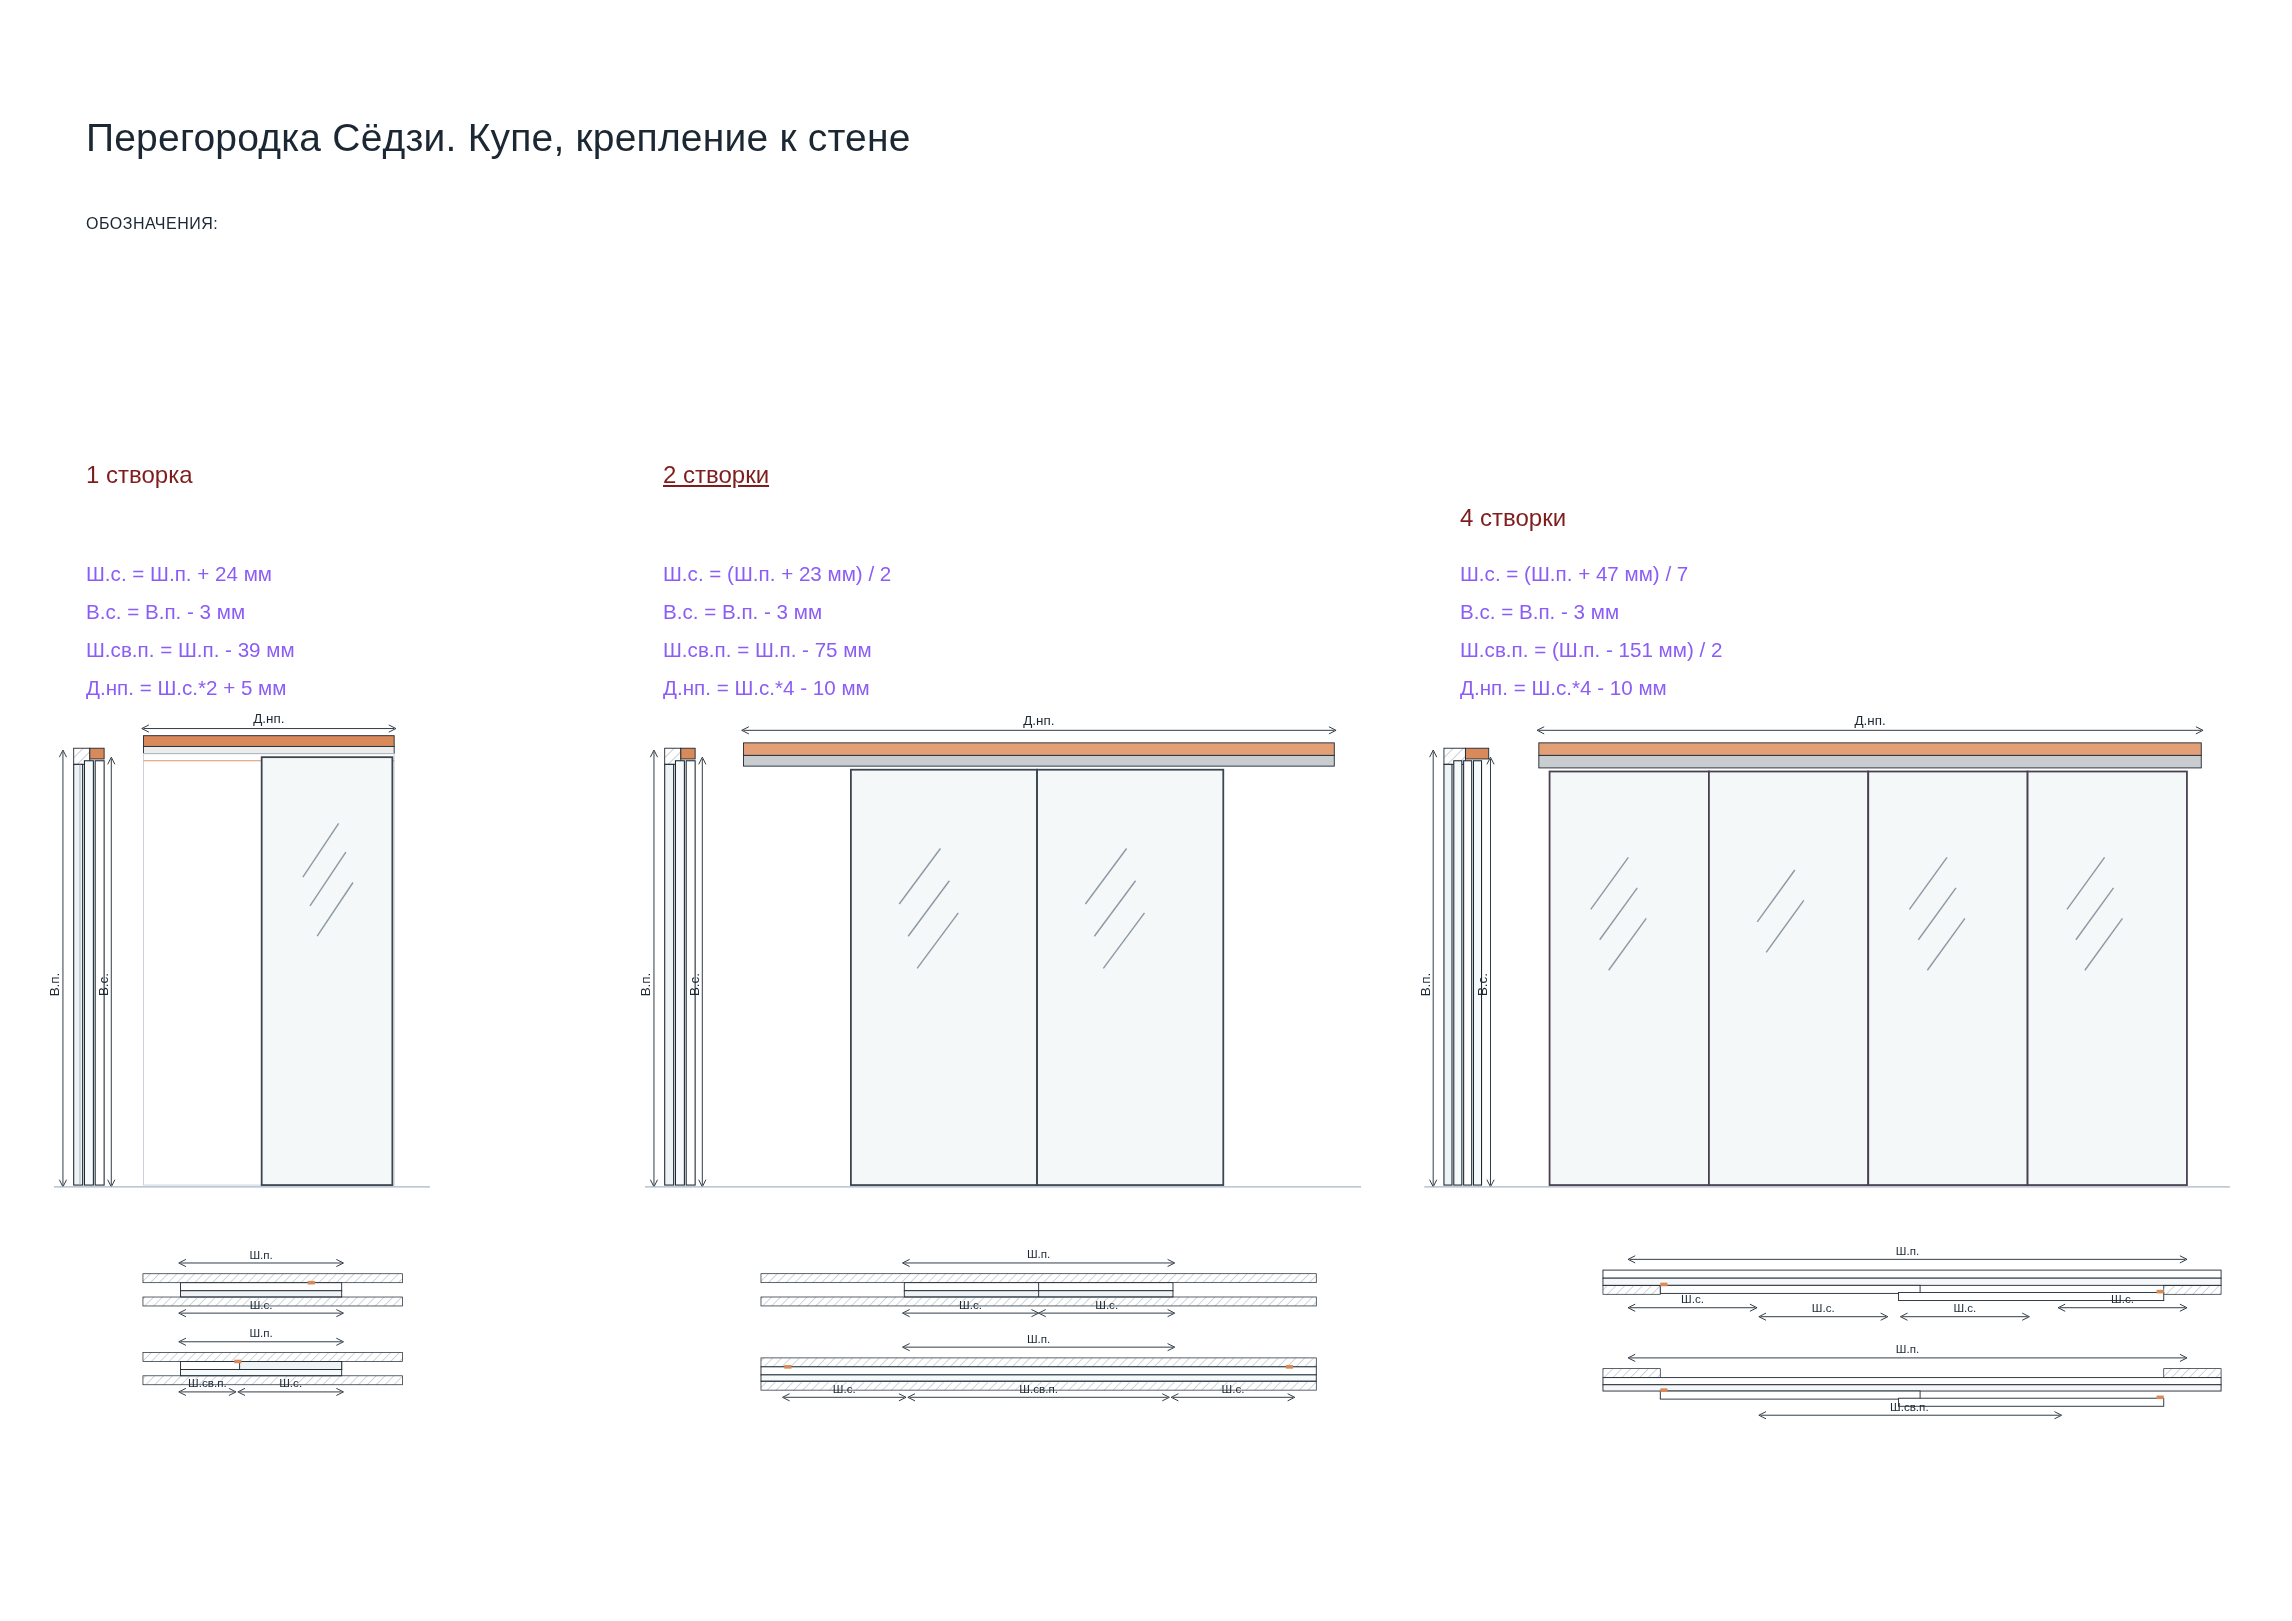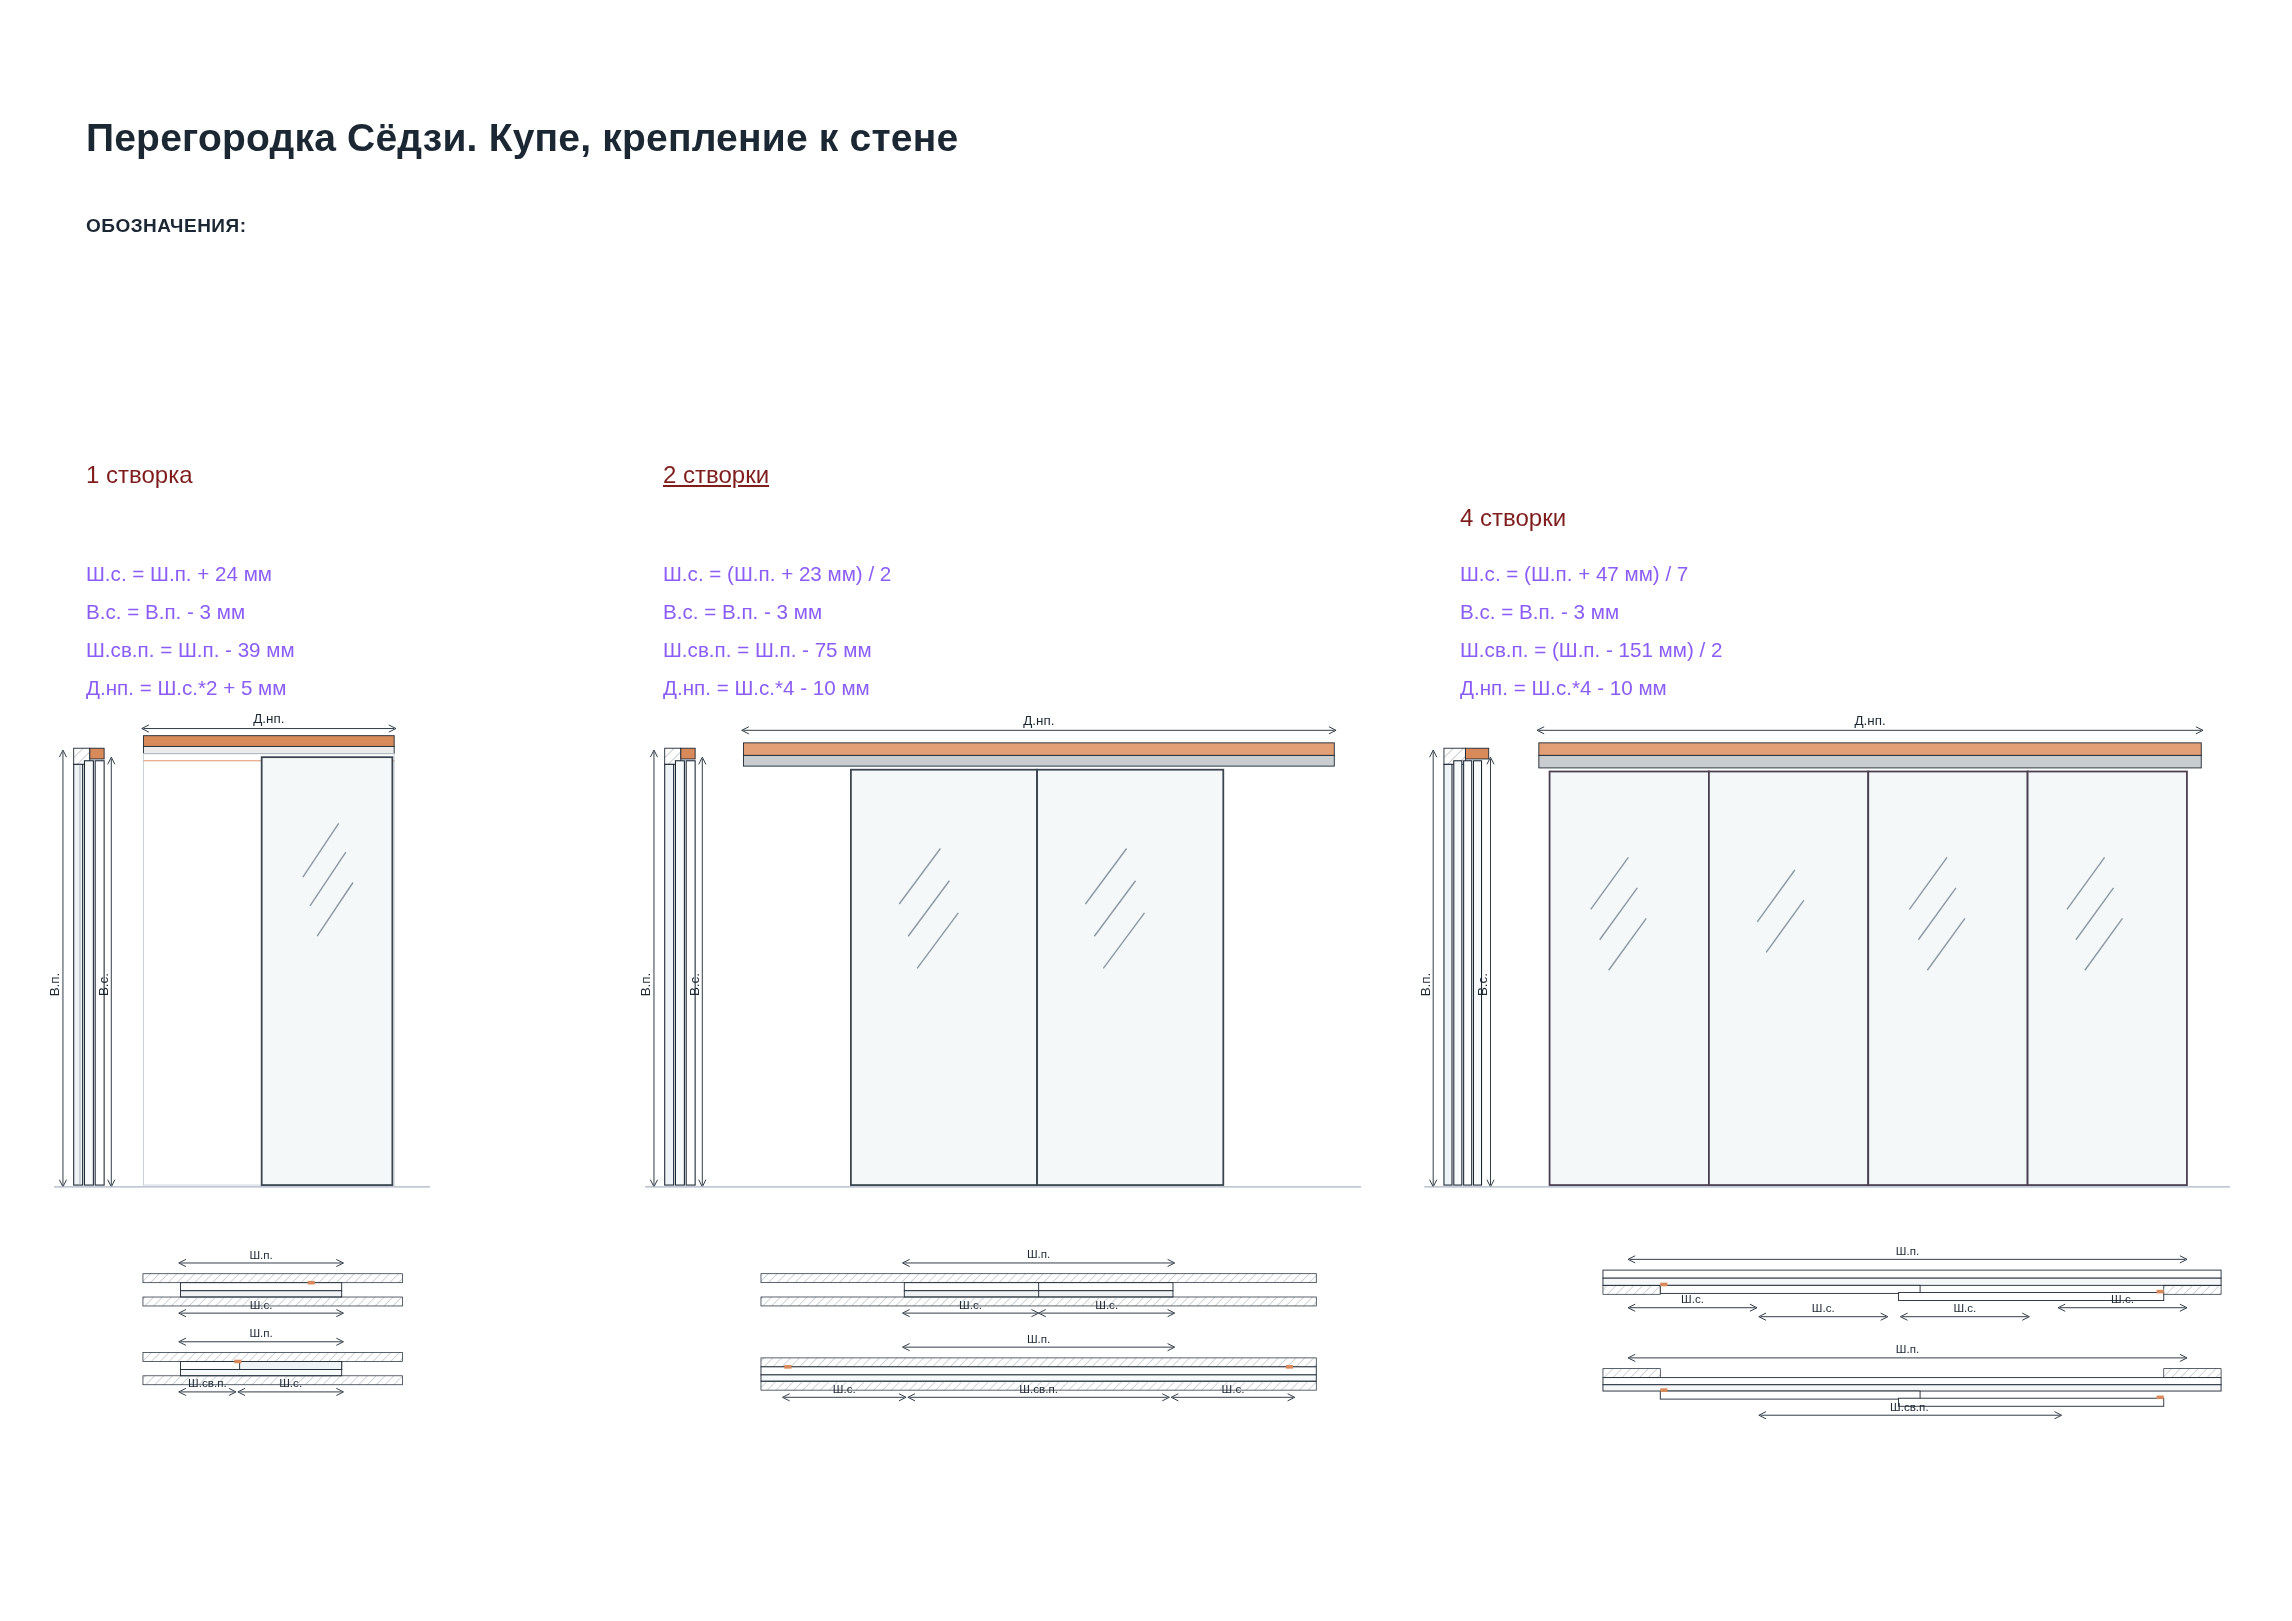--- a/index.html
+++ b/index.html
@@ -18,33 +18,32 @@
   .page {
     position: absolute;
     inset: 0;
   }
   
   .title {
     position: absolute;
     left: 86px;
     top: 90px;
     font-size: 39px;
-    font-weight: 700;
+    font-weight: 400;
     letter-spacing: 0.2px;
     color: #1b2733;
     white-space: nowrap;
   }
   .legend-title {
     position: absolute;
     left: 86px;
     top: 215px;
-    font-size: 19px;
+    font-size: 16px;
     letter-spacing: 0.5px;
     color: #1b2733;
-    font-weight: bold;
   }
   .legend {
     position: absolute;
     left: 86px;
     top: 278px;
     display: grid;
     grid-template-columns: 358px auto;
     row-gap: 11.6px;
     column-gap: 0px;
     font-size: 19.7px;

